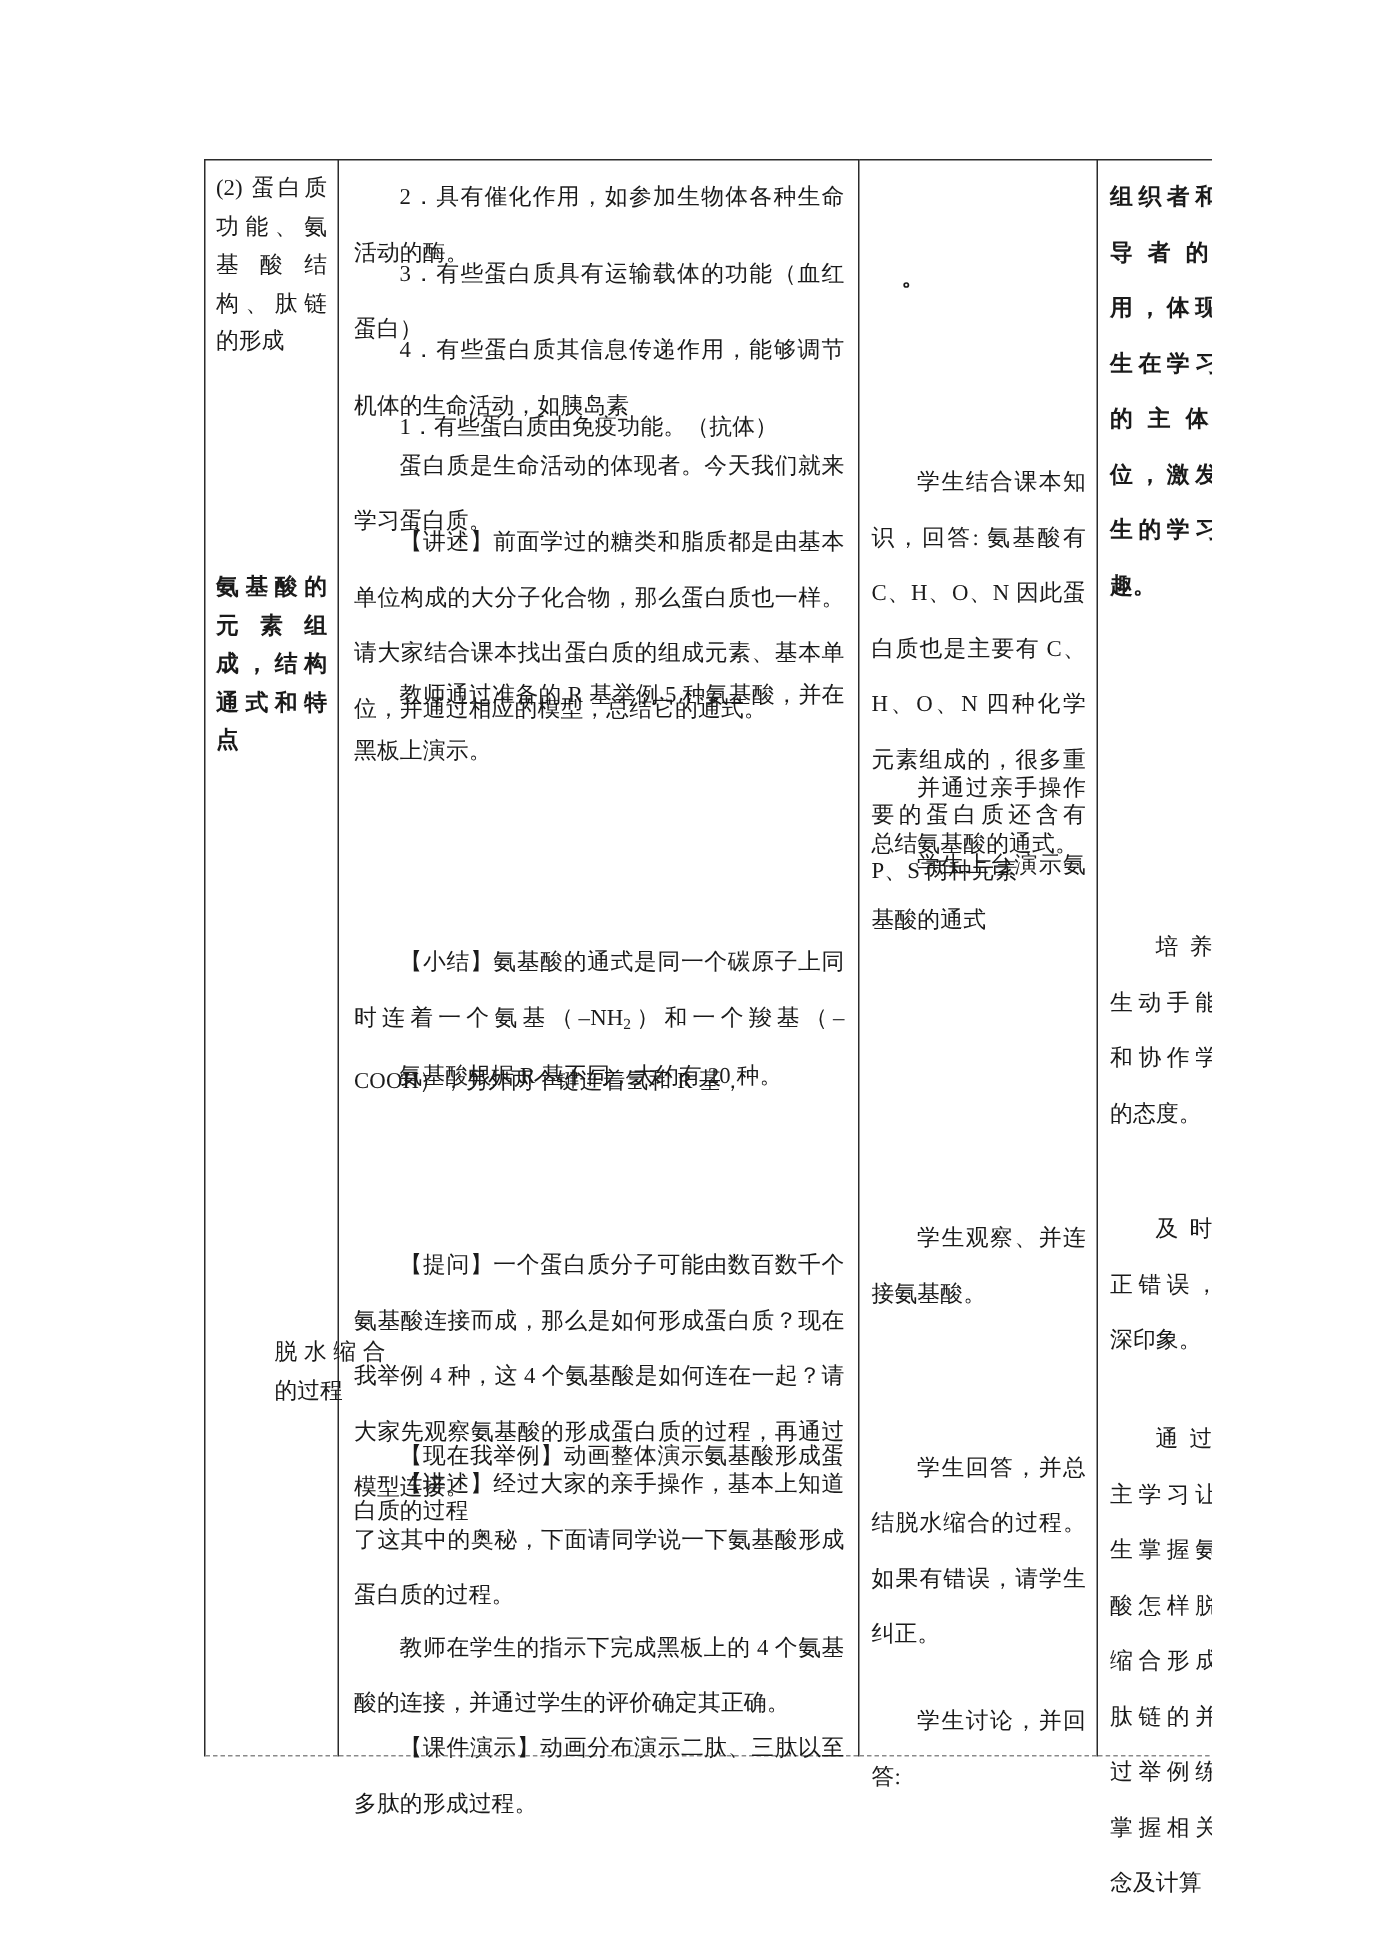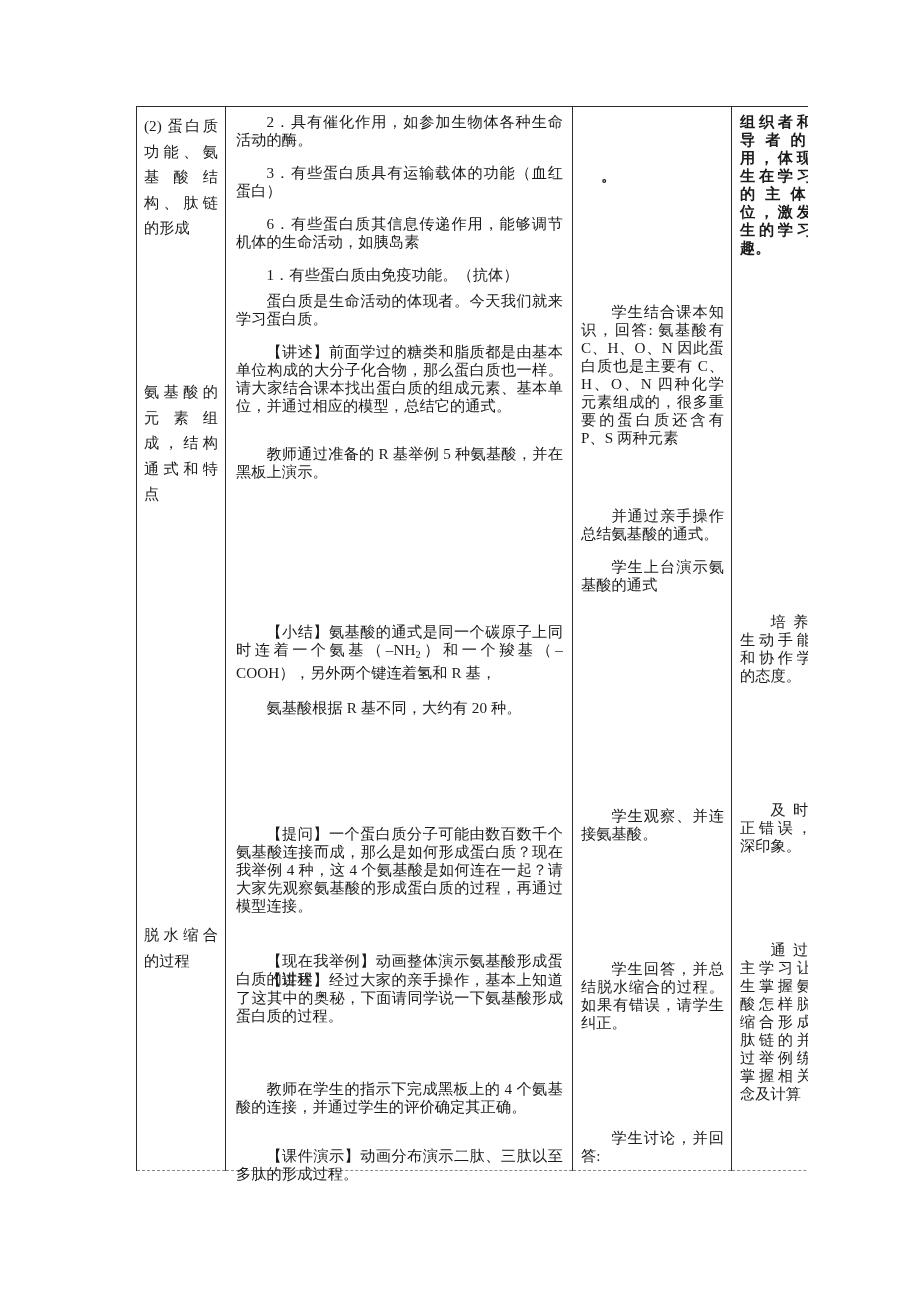--- a/index.html
+++ b/index.html
@@ -55,21 +55,21 @@
   .cell-inner {
     position: relative;
     height: 1063px;
   }
 
   .blk {
     position: absolute;
     left: 0;
     box-sizing: border-box;
     font-size: 15.2px;
-    line-height: 18px;
+    line-height: 37px;
     letter-spacing: 0.1px;
     text-align: justify;
     text-justify: inter-ideograph;
   }
 
   
   .stage-label {
     position: absolute;
     box-sizing: border-box;
     width: 88px;
@@ -107,33 +107,33 @@
 
 <div class="page">
 
   <table class="lesson-table">
     <tbody>
         <tr>
 
       <td class="col-stage">
         <div class="cell-inner">
           <div class="stage-label lastleft" style="top:6px;">(2) 蛋白质功能、氨基酸结构、肽链的形成</div>
-          <div class="stage-label lastleft" style="top:272px;">氨基酸的元素组成，结构通式和特点</div>
-          <div class="stage-label lastleft" style="top:815px;">脱水缩合的过程</div>
+          <div class="stage-label lastleft" style="top:272px;font-weight:bold;">氨基酸的元素组成，结构通式和特点</div>
+          <div class="stage-label lastleft" style="top:782px;margin-left:39px;">脱水缩合的过程</div>
         </div>
       </td>
 
       <td class="col-teach">
         <div class="cell-inner">
 
           <div class="blk indent" style="top:6px;">2．具有催化作用，如参加生物体各种生命活动的酶。</div>
 
           <div class="blk indent" style="top:57px;">3．有些蛋白质具有运输载体的功能（血红蛋白）</div>
 
-          <div class="blk indent" style="top:108px;">6．有些蛋白质其信息传递作用，能够调节机体的生命活动，如胰岛素</div>
+          <div class="blk indent" style="top:108px;">4．有些蛋白质其信息传递作用，能够调节机体的生命活动，如胰岛素</div>
 
           <div class="blk indent" style="top:159px;">1．有些蛋白质由免疫功能。（抗体）</div>
 
           <div class="blk indent" style="top:185px;">蛋白质是生命活动的体现者。今天我们就来学习蛋白质。</div>
 
           <div class="blk indent" style="top:236px;">【讲述】前面学过的糖类和脂质都是由基本单位构成的大分子化合物，那么蛋白质也一样。请大家结合课本找出蛋白质的组成元素、基本单位，并通过相应的模型，总结它的通式。</div>
 
           <div class="blk indent" style="top:338px;">教师通过准备的 R 基举例 5 种氨基酸，并在黑板上演示。</div>
 
           <div class="blk indent" style="top:516px;">

